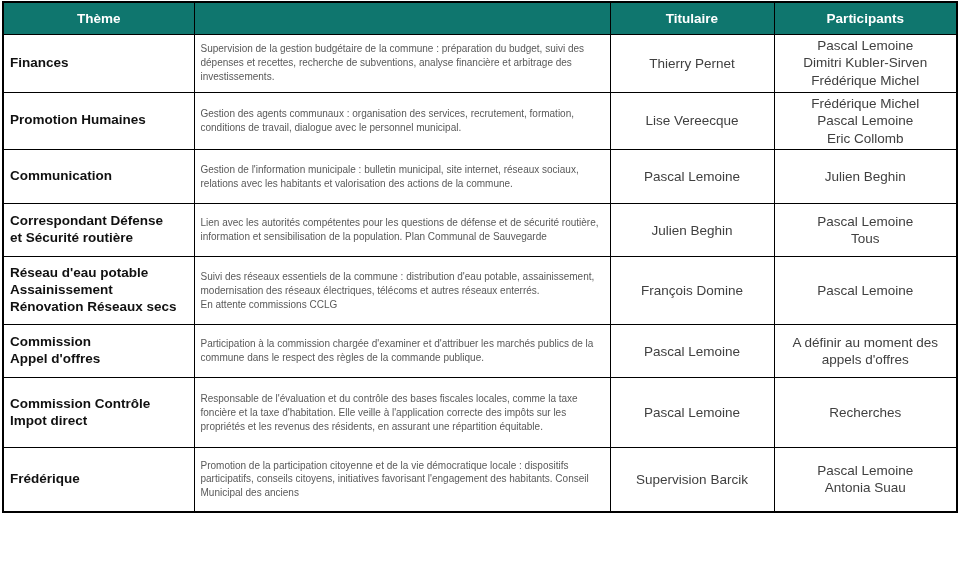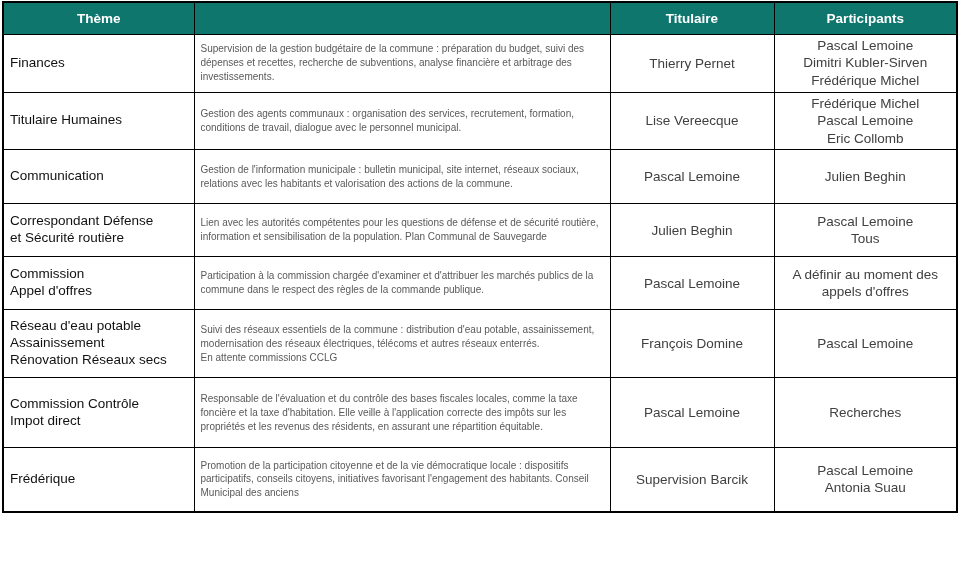--- a/index.html
+++ b/index.html
@@ -30,21 +30,21 @@
   th {
     background: #0f766e;
     color: #ffffff;
     font-size: 13.5px;
     font-weight: bold;
     text-align: center;
     height: 32px;
     padding: 2px 4px;
   }
   td.theme-cell {
-    font-weight: normal;
+    font-weight: bold;
     color: #111111;
     font-size: 13.5px;
     line-height: 1.25;
     padding: 2px 4px 2px 6px;
     white-space: pre-line;
     text-align: left;
   }
   td.desc-cell {
     color: #595959;
     font-size: 10px;
@@ -91,57 +91,57 @@
     <tbody>
       <tr style="height:58px">
         <td class="theme-cell">Finances</td>
         <td class="desc-cell">Supervision de la gestion budgétaire de la commune : préparation du budget, suivi des dépenses et recettes, recherche de subventions, analyse financière et arbitrage des investissements.</td>
         <td class="titulaire-cell">Thierry Pernet</td>
         <td class="participants-cell">Pascal Lemoine
 Dimitri Kubler-Sirven
 Frédérique Michel</td>
       </tr>
       <tr style="height:55px">
-        <td class="theme-cell">Titulaire Humaines</td>
+        <td class="theme-cell">Promotion Humaines</td>
         <td class="desc-cell">Gestion des agents communaux : organisation des services, recrutement, formation, conditions de travail, dialogue avec le personnel municipal.</td>
         <td class="titulaire-cell">Lise Vereecque</td>
         <td class="participants-cell">Frédérique Michel
 Pascal Lemoine
 Eric Collomb</td>
       </tr>
       <tr style="height:54px">
         <td class="theme-cell">Communication</td>
         <td class="desc-cell">Gestion de l'information municipale : bulletin municipal, site internet, réseaux sociaux, relations avec les habitants et valorisation des actions de la commune.</td>
         <td class="titulaire-cell">Pascal Lemoine</td>
         <td class="participants-cell">Julien Beghin</td>
       </tr>
       <tr style="height:53px">
         <td class="theme-cell">Correspondant Défense
 et Sécurité routière</td>
         <td class="desc-cell">Lien avec les autorités compétentes pour les questions de défense et de sécurité routière, information et sensibilisation de la population. Plan Communal de Sauvegarde</td>
         <td class="titulaire-cell">Julien Beghin</td>
         <td class="participants-cell">Pascal Lemoine
 Tous</td>
       </tr>
-      <tr style="height:53px">
-        <td class="theme-cell">Commission
-Appel d'offres</td>
-        <td class="desc-cell">Participation à la commission chargée d'examiner et d'attribuer les marchés publics de la commune dans le respect des règles de la commande publique.</td>
-        <td class="titulaire-cell">Pascal Lemoine</td>
-        <td class="participants-cell">A définir au moment des
-appels d'offres</td>
-      </tr>
       <tr style="height:68px">
         <td class="theme-cell">Réseau d'eau potable
 Assainissement
 Rénovation Réseaux secs</td>
         <td class="desc-cell">Suivi des réseaux essentiels de la commune : distribution d'eau potable, assainissement, modernisation des réseaux électriques, télécoms et autres réseaux enterrés.
 En attente commissions CCLG</td>
         <td class="titulaire-cell">François Domine</td>
         <td class="participants-cell">Pascal Lemoine</td>
+      </tr>
+      <tr style="height:53px">
+        <td class="theme-cell">Commission
+Appel d'offres</td>
+        <td class="desc-cell">Participation à la commission chargée d'examiner et d'attribuer les marchés publics de la commune dans le respect des règles de la commande publique.</td>
+        <td class="titulaire-cell">Pascal Lemoine</td>
+        <td class="participants-cell">A définir au moment des
+appels d'offres</td>
       </tr>
       <tr style="height:70px">
         <td class="theme-cell">Commission Contrôle
 Impot direct</td>
         <td class="desc-cell">Responsable de l'évaluation et du contrôle des bases fiscales locales, comme la taxe foncière et la taxe d'habitation. Elle veille à l'application correcte des impôts sur les propriétés et les revenus des résidents, en assurant une répartition équitable.</td>
         <td class="titulaire-cell">Pascal Lemoine</td>
         <td class="participants-cell">Recherches</td>
       </tr>
       <tr style="height:64px">
         <td class="theme-cell">Frédérique</td>

